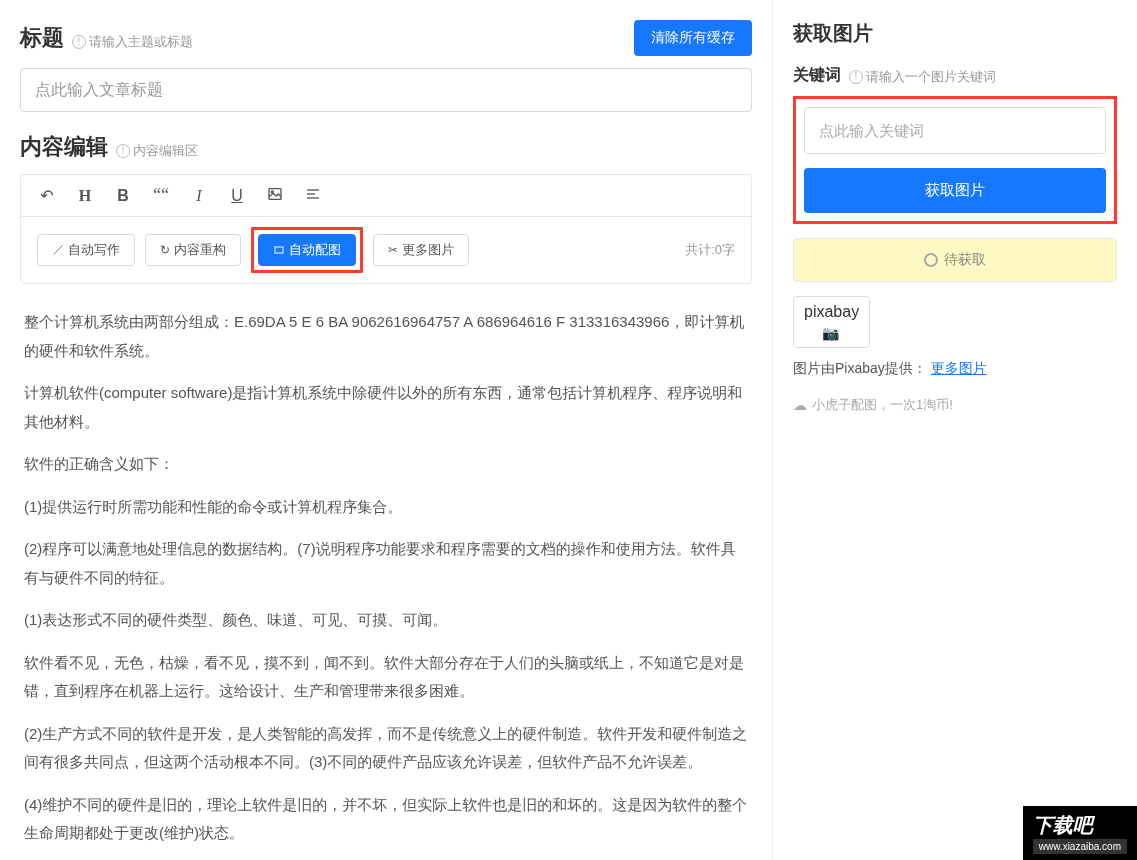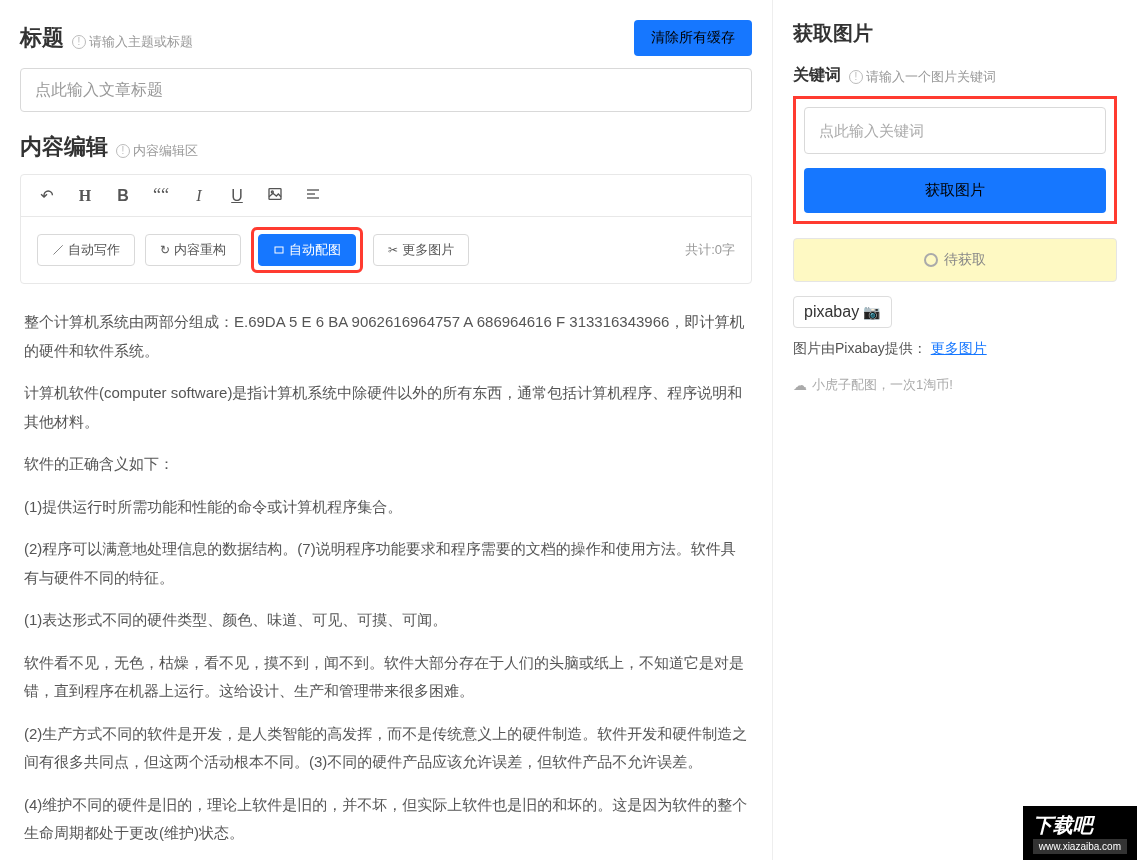--- a/index.html
+++ b/index.html
@@ -8,55 +8,55 @@
 .left-panel { width: 772px; padding: 20px; background: #fff; }
 .right-panel { width: 365px; padding: 20px; background: #fff; border-left: 1px solid #eee; position: relative; }
 
 .section-header { display: flex; align-items: center; justify-content: space-between; margin-bottom: 12px; }
 .section-title-group { display: flex; align-items: baseline; gap: 8px; }
 .section-title { font-size: 22px; font-weight: 600; color: #333; }
 .section-hint { font-size: 13px; color: #999; display: flex; align-items: center; gap: 3px; }
 .hint-icon { display: inline-block; width: 14px; height: 14px; border: 1px solid #bbb; border-radius: 50%; font-size: 10px; text-align: center; line-height: 12px; color: #bbb; }
 
 .btn { display: inline-flex; align-items: center; gap: 5px; padding: 8px 16px; border-radius: 4px; font-size: 14px; cursor: pointer; border: 1px solid transparent; }
-.btn-primary { background: #1677ff; color: #000000; }
+.btn-primary { background: #1677ff; color: #ffffff; }
 .btn-block { width: 100%; justify-content: center; padding: 12px; font-size: 15px; }
 
 .title-input { width: 100%; padding: 12px 14px; border: 1px solid #d9d9d9; border-radius: 4px; font-size: 16px; color: #666; margin-bottom: 20px; }
 .title-input::placeholder { color: #999; }
 
 .toolbar-section { border: 1px solid #e8e8e8; border-radius: 4px; margin-bottom: 8px; }
 .toolbar-row1 { display: flex; align-items: center; gap: 18px; padding: 10px 16px; border-bottom: 1px solid #e8e8e8; }
 .tb-icon { font-size: 16px; color: #555; cursor: pointer; width: 20px; text-align: center; }
 .tb-icon.h { font-weight: bold; font-family: serif; }
 .tb-icon.b { font-weight: 900; }
 .tb-icon.quote { font-family: Georgia; font-size: 18px; }
 .tb-icon.italic { font-style: italic; font-family: serif; }
 .tb-icon.underline { text-decoration: underline; }
 
 .toolbar-row2 { display: flex; align-items: center; padding: 10px 16px; gap: 10px; }
 .tool-btn { display: inline-flex; align-items: center; gap: 4px; padding: 6px 14px; border: 1px solid #d9d9d9; border-radius: 4px; font-size: 13px; background: #fff; color: #555; cursor: pointer; }
 .tool-btn.active { background: #1677ff; color: #fff; border-color: #1677ff; }
-.highlight-box { border: 3px solid #ff3b30; padding: 4px; border-radius: 6px; }
+.highlight-box { border: 3px solid #ff3b30; padding: 4px; border-radius: 1px; }
 .count-text { margin-left: auto; font-size: 13px; color: #999; }
 
 .editor-content { padding: 16px 4px; font-size: 15px; color: #555; line-height: 1.9; }
 .editor-content p { margin-bottom: 14px; }
 
 .right-title { font-size: 20px; font-weight: 600; color: #333; margin-bottom: 18px; }
 .right-sub-header { display: flex; align-items: baseline; gap: 8px; margin-bottom: 10px; }
 .right-sub-title { font-size: 16px; font-weight: 600; color: #333; }
 .keyword-input { width: 100%; padding: 14px; border: 1px solid #d9d9d9; border-radius: 4px; font-size: 15px; margin-bottom: 14px; }
 .keyword-input::placeholder { color: #aaa; }
 .keyword-box { border: 3px solid #ff3b30; padding: 8px; margin-bottom: 14px; }
 
 .status-btn { width: 100%; padding: 12px; background: #fef9c3; border: 1px solid #e5e5e5; border-radius: 4px; color: #888; font-size: 14px; display: flex; align-items: center; justify-content: center; gap: 6px; margin-bottom: 14px; }
 .circle-icon { display: inline-block; width: 14px; height: 14px; border: 2px solid #aaa; border-radius: 50%; }
 
-.pixabay-tag { display: inline-flex; align-items: center; padding: 6px 10px; border: 1px solid #ddd; border-radius: 4px; font-size: 16px; color: #333; margin-bottom: 12px; gap: 4px; font-family: Arial; }
+.pixabay-tag { display: inline-flex; align-items: center; padding: 6px 10px; border: 1px solid #ddd; border-radius: 4px; font-size: 16px; color: #333; margin-bottom: 12px; gap: 4px; font-family: Arial; flex-direction: column; }
 .cam-icon { font-size: 14px; }
 .image-credit { font-size: 14px; color: #555; margin-bottom: 18px; }
 .image-credit a { color: #1677ff; text-decoration: underline; }
 .tip-text { font-size: 13px; color: #aaa; display: flex; align-items: center; gap: 5px; }
 .tip-icon { font-size: 14px; }
 
 .watermark { position: absolute; bottom: 0; right: 0; background: #000; color: #fff; padding: 6px 10px; font-size: 20px; font-weight: bold; font-style: italic; margin-left: 48px; }
 .watermark-url { display: block; font-size: 10px; font-weight: normal; font-style: normal; text-align: right; background: #333; padding: 2px 6px; }
 
 svg { width: 16px; height: 16px; }

